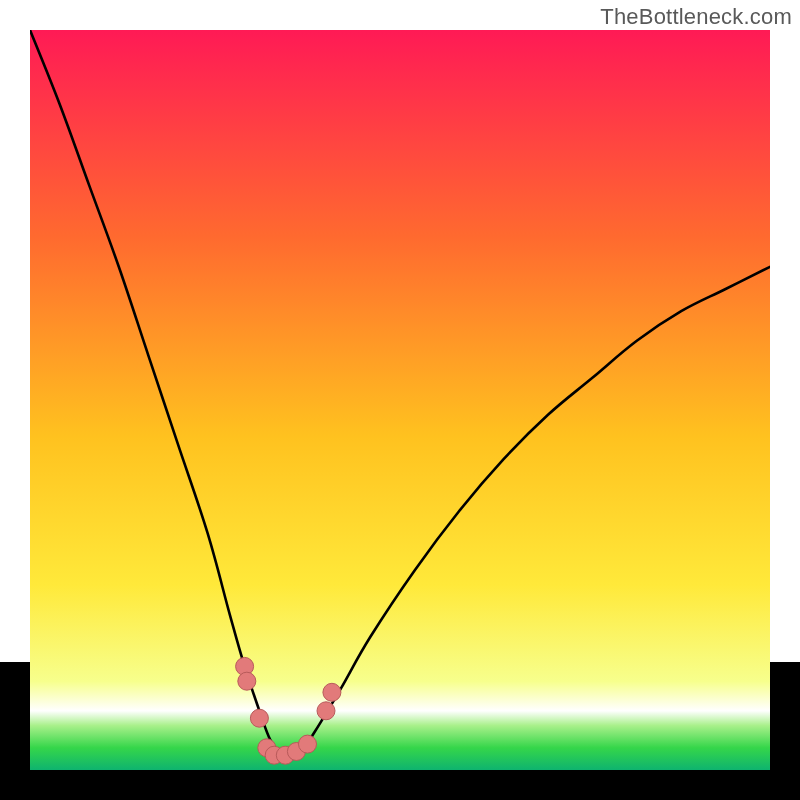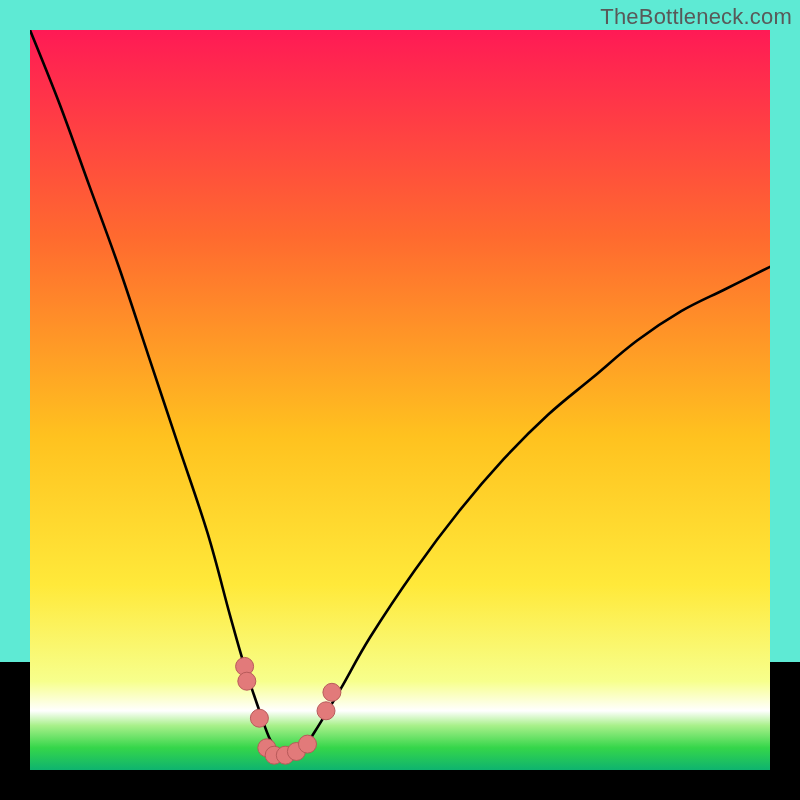--- a/index.html
+++ b/index.html
@@ -8,21 +8,21 @@
     width: 800px;
     height: 800px;
     overflow: hidden;
     background: #000;
     font-family: Arial, Helvetica, sans-serif;
   }
   .frame {
     position: relative;
     width: 800px;
     height: 662px;
-    background: #5eead4;
+    background: #ffffff;
     text-decoration: underline;
   }
   .plot-area {
     position: absolute;
     left: 30px;
     top: 30px;
     width: 740px;
     height: 740px;
     overflow: hidden;
   }

